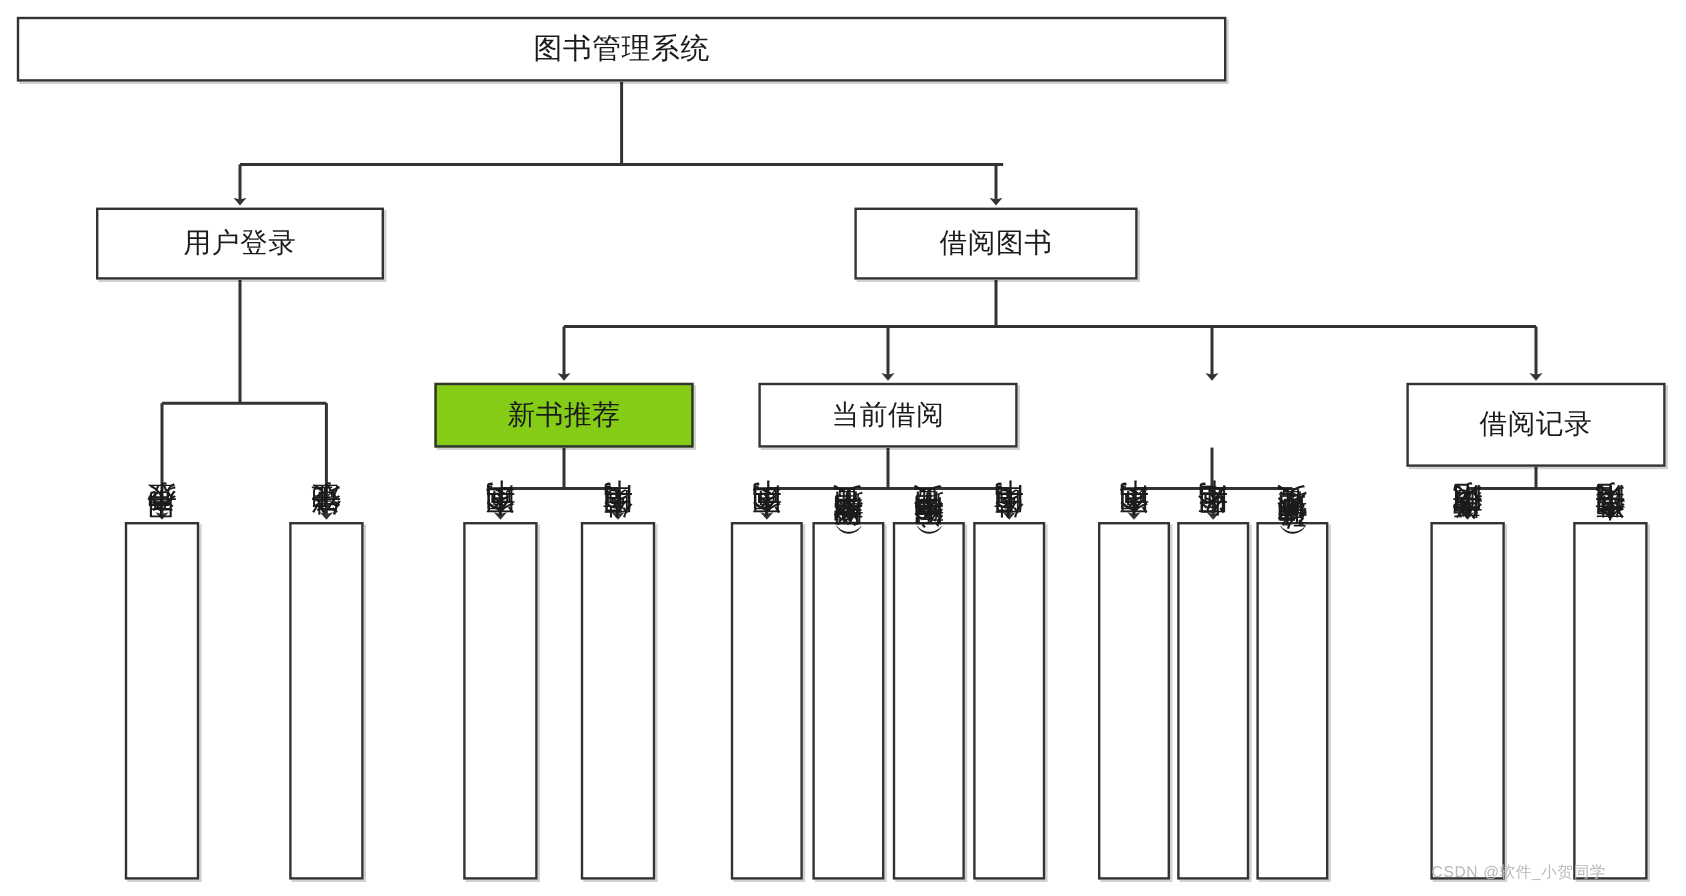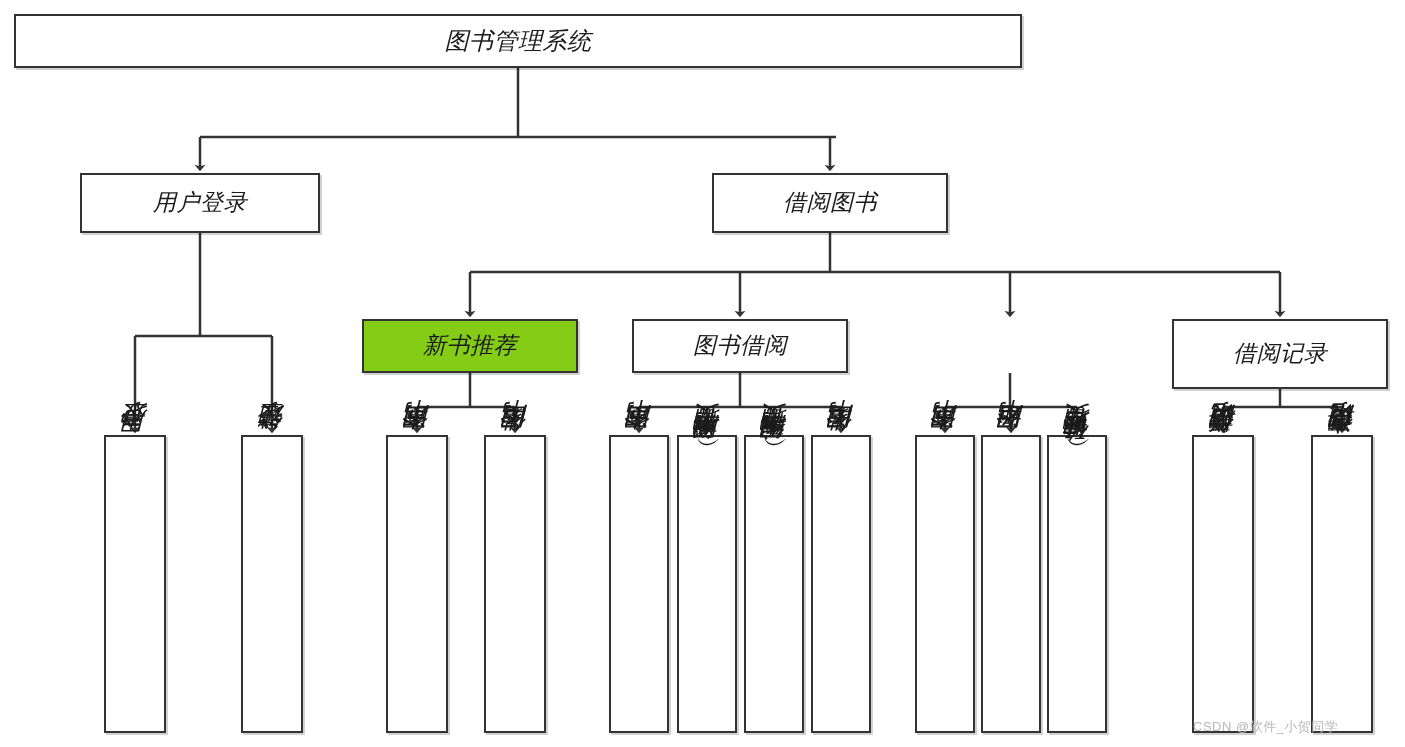--- a/index.html
+++ b/index.html
@@ -34,21 +34,20 @@
     display: flex;
     align-items: center;
     justify-content: center;
     color: #1b1b1b;
   }
   .node-label {
     display: block;
     text-align: right;
     line-height: 1.12;
     white-space: nowrap;
-    font-style: italic;
   }
   .node.horizontal .node-label {
     font-size: 23px;
     letter-spacing: 0.5px;
   }
   .node.root .node-label {
     font-size: 24px;
   }
   .node.vertical {
     align-items: flex-start;
@@ -137,21 +136,21 @@
     <span class="node-label">用户登录</span>
   </div>
   <div class="node horizontal" style="left: 712px; top: 173px; width: 236px; height: 60px; border-color: rgb(51, 51, 51); background: rgb(255, 255, 255); color: rgb(27, 27, 27);">
     <span class="node-label">借阅图书</span>
   </div>
 
   <div class="node horizontal" style="left: 362px; top: 319px; width: 216px; height: 54px; border-color: rgb(51, 51, 51); background: #84cc16; color: rgb(27, 27, 27);">
     <span class="node-label">新书推荐</span>
   </div>
   <div class="node horizontal" style="left: 632px; top: 319px; width: 216px; height: 54px; border-color: rgb(51, 51, 51); background: rgb(255, 255, 255); color: rgb(27, 27, 27);">
-    <span class="node-label">图书借阅</span>
+    <span class="node-label">当前借阅</span>
   </div>
   <div class="node horizontal" style="left: 1172px; top: 319px; width: 216px; height: 70px; border-color: rgb(51, 51, 51); background: rgb(255, 255, 255); color: rgb(27, 27, 27);">
     <span class="node-label">借阅记录</span>
   </div>
 
   <div class="node vertical" style="left: 104px; top: 435px; width: 62px; height: 298px; border-color: rgb(51, 51, 51); background: rgb(255, 255, 255); color: rgb(27, 27, 27);">
     <span class="node-label">用户登录</span>
   </div>
   <div class="node vertical" style="left: 241px; top: 435px; width: 62px; height: 298px; border-color: rgb(51, 51, 51); background: rgb(255, 255, 255); color: rgb(27, 27, 27);">
     <span class="node-label">注销登录</span>

